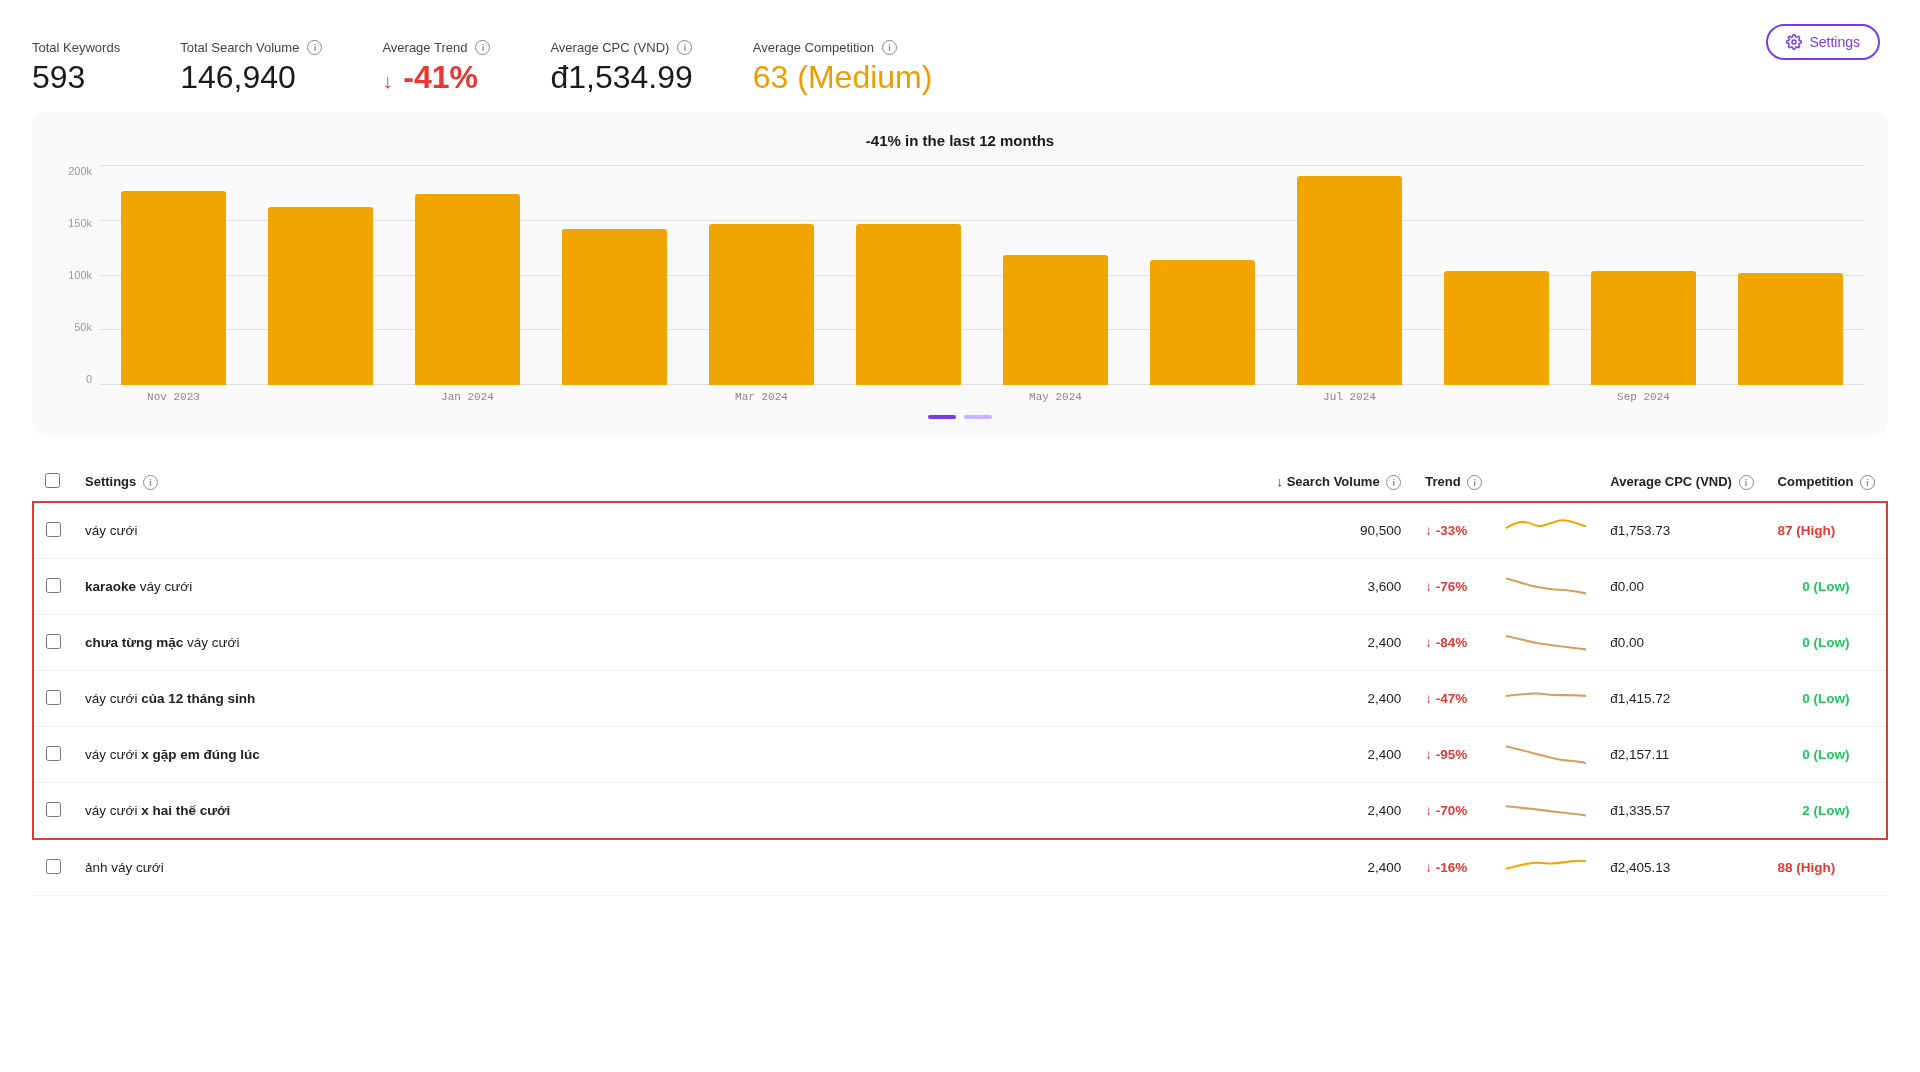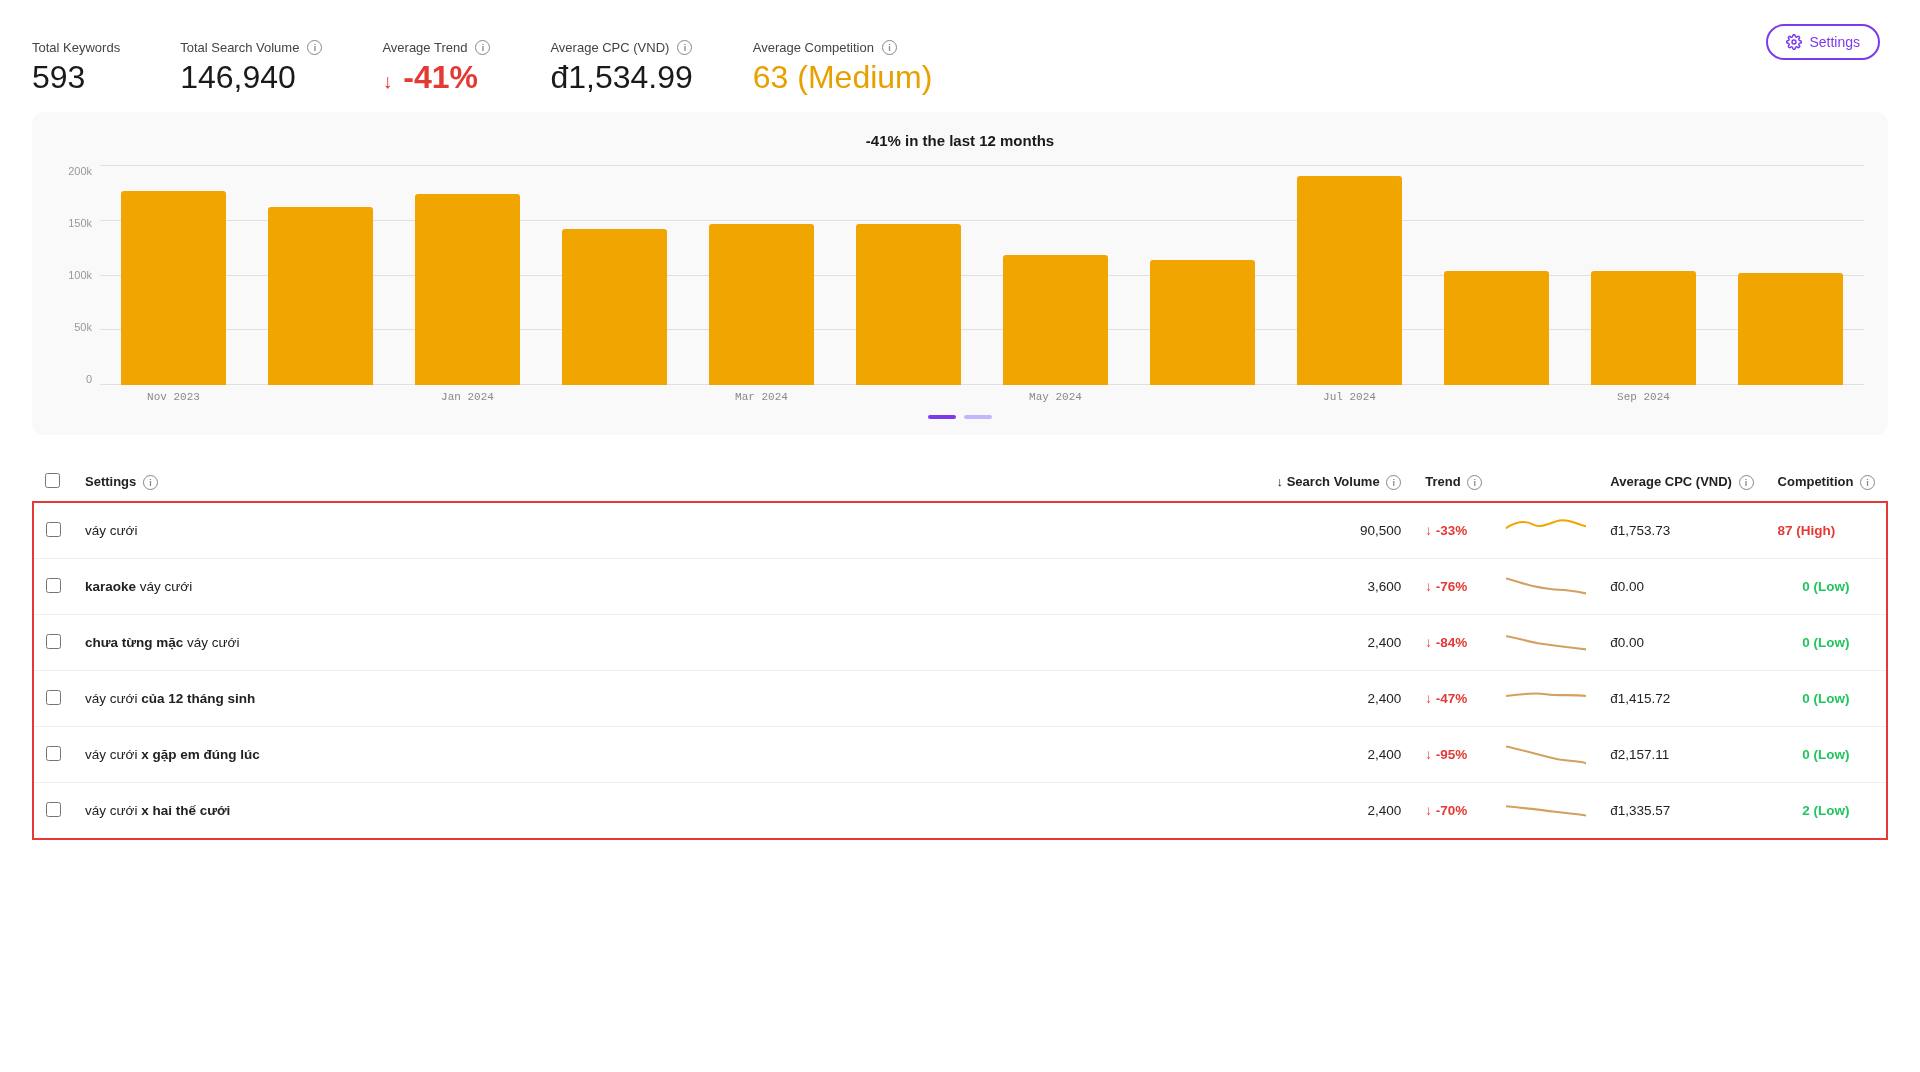--- a/index.html
+++ b/index.html
@@ -445,15 +445,26 @@
           <td class="checkbox-cell" style="border-left: 2px solid rgb(229, 57, 53);"><input type="checkbox" style=""></td>
           <td><span>váy cưới </span><b>x hai thế cưới</b></td>
           <td style="text-align: right;">2,400</td>
           <td class="trend-down-cell"><span style="color:#e53935;">↓</span> -70%</td>
           <td><svg class="sparkline" viewBox="0 0 90 30" preserveAspectRatio="none">
     <path d="M0,12 C20,14 40,16 55,18 C70,20 80,20 90,22" fill="none" stroke="#d4a060" stroke-width="2.2" stroke-linejoin="round" stroke-linecap="round"></path>
   </svg></td>
           <td>đ1,335.57</td>
           <td class="comp-low" style="border-right: 2px solid rgb(229, 57, 53);">2 (Low)</td>
         </tr>
+        <tr>
+          <td class="checkbox-cell"><input type="checkbox" style=""></td>
+          <td><span>ảnh váy cưới</span></td>
+          <td style="text-align: right;">2,400</td>
+          <td class="trend-down-cell"><span style="color:#e53935;">↓</span> -16%</td>
+          <td><svg class="sparkline" viewBox="0 0 90 30" preserveAspectRatio="none">
+    <path d="M0,18 C15,14 30,10 45,12 C60,14 70,8 90,10" fill="none" stroke="#f0a500" stroke-width="2.2" stroke-linejoin="round" stroke-linecap="round"></path>
+  </svg></td>
+          <td>đ2,405.13</td>
+          <td class="comp-high">88 (High)</td>
+        </tr>
       </tbody>
   </table>
 </div>
 
 </body></html>

